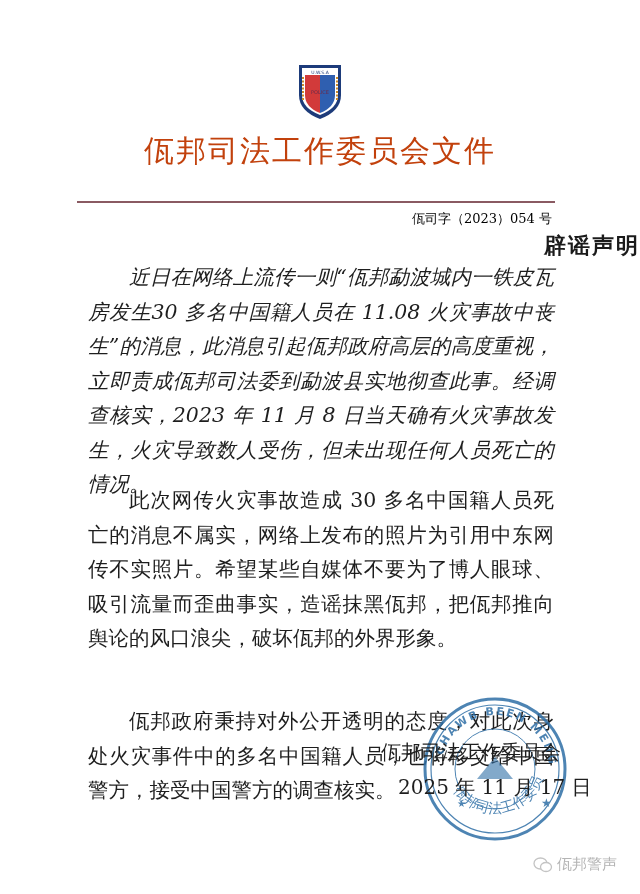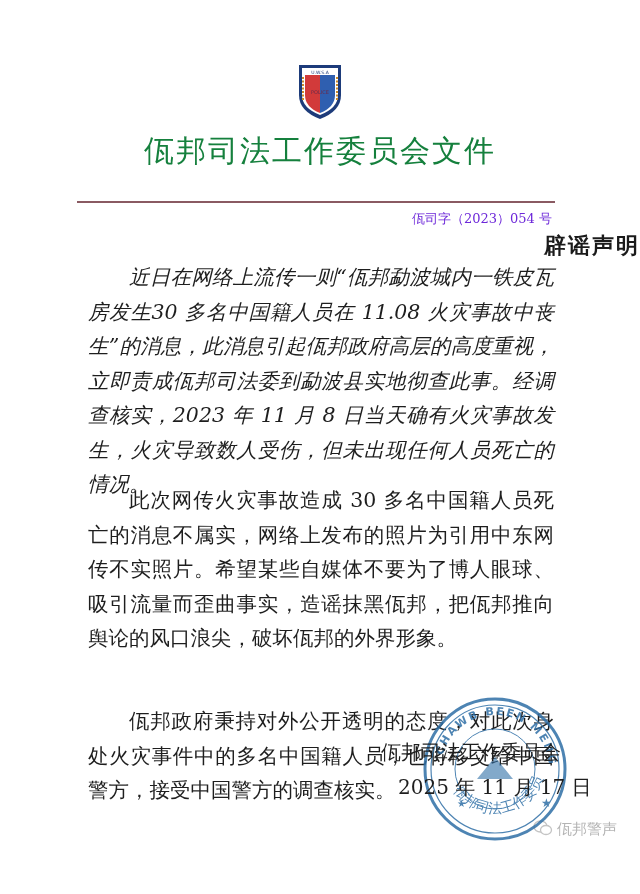--- a/index.html
+++ b/index.html
@@ -4,40 +4,40 @@
 <style>
   html, body { margin: 0; padding: 0; }
   body {
     width: 640px; height: 894px; background: #ffffff; position: relative; overflow: hidden;
     font-family: "DejaVu Serif", "Liberation Serif", serif; color: #1e1e1e;
   }
   .emblem { position: absolute; left: 295px; top: 61px; width: 50px; height: 60px; }
   .doc-header-title {
     position: absolute; left: 0; width: 640px; top: 131px; text-align: center;
     font-family: "DejaVu Sans", "Liberation Sans", sans-serif;
-    font-size: 30px; letter-spacing: 2px; color: #15803d; line-height: 40px;
+    font-size: 30px; letter-spacing: 2px; color: #c2410c; line-height: 40px;
   }
   .red-rule { position: absolute; left: 77px; top: 201px; width: 478px; height: 2px; background: #8a5a62; }
   .doc-number {
-    position: absolute; right: 88px; top: 210px; font-size: 13px; color: #6d28d9; line-height: 18px;
+    position: absolute; right: 88px; top: 210px; font-size: 13px; color: #000000; line-height: 18px;
   }
   .statement-title {
     position: absolute; left: 0; width: 640px; top: 230px; text-align: right;
     font-size: 22px; font-weight: bold; letter-spacing: 2px; line-height: 30px; color: #1a1a1a;
   }
   .body-text { position: absolute; left: 88px; width: 466px; font-size: 20.5px; line-height: 34.5px; }
   .body-text p { margin: 0; text-indent: 41px; text-align: justify; }
   .p1 { top: 260px; font-style: italic; }
   .p2 { top: 467px; margin-top: 16px; }
   .p3 { top: 676px; margin-top: 28px; }
   .signature { position: absolute; left: 381px; top: 737px; font-size: 20px; line-height: 30px; z-index: 2; }
   .sign-date { position: absolute; left: 398px; top: 772px; font-size: 20px; line-height: 30px; z-index: 2; }
   .seal { position: absolute; left: 421px; top: 695px; width: 148px; height: 148px; z-index: 1; opacity: 0.85; }
   .watermark {
-    position: absolute; left: 533px; top: 820px; display: flex; gap: 4px;
+    position: absolute; left: 533px; top: 855px; display: flex; align-items: center; gap: 4px;
     font-family: "DejaVu Sans", "Liberation Sans", sans-serif; font-size: 15px; color: #b4b4b4;
   }
 </style>
 </head>
 <body>
 
 <div class="emblem">
   <svg width="50" height="60" viewBox="0 0 50 60">
     <path d="M4 4 L46 4 L46 34 Q46 50 25 58 Q4 50 4 34 Z" fill="#1d3b7a"></path>
     <path d="M7 7 L43 7 L43 34 Q43 47 25 54 Q7 47 7 34 Z" fill="#ffffff"></path>

